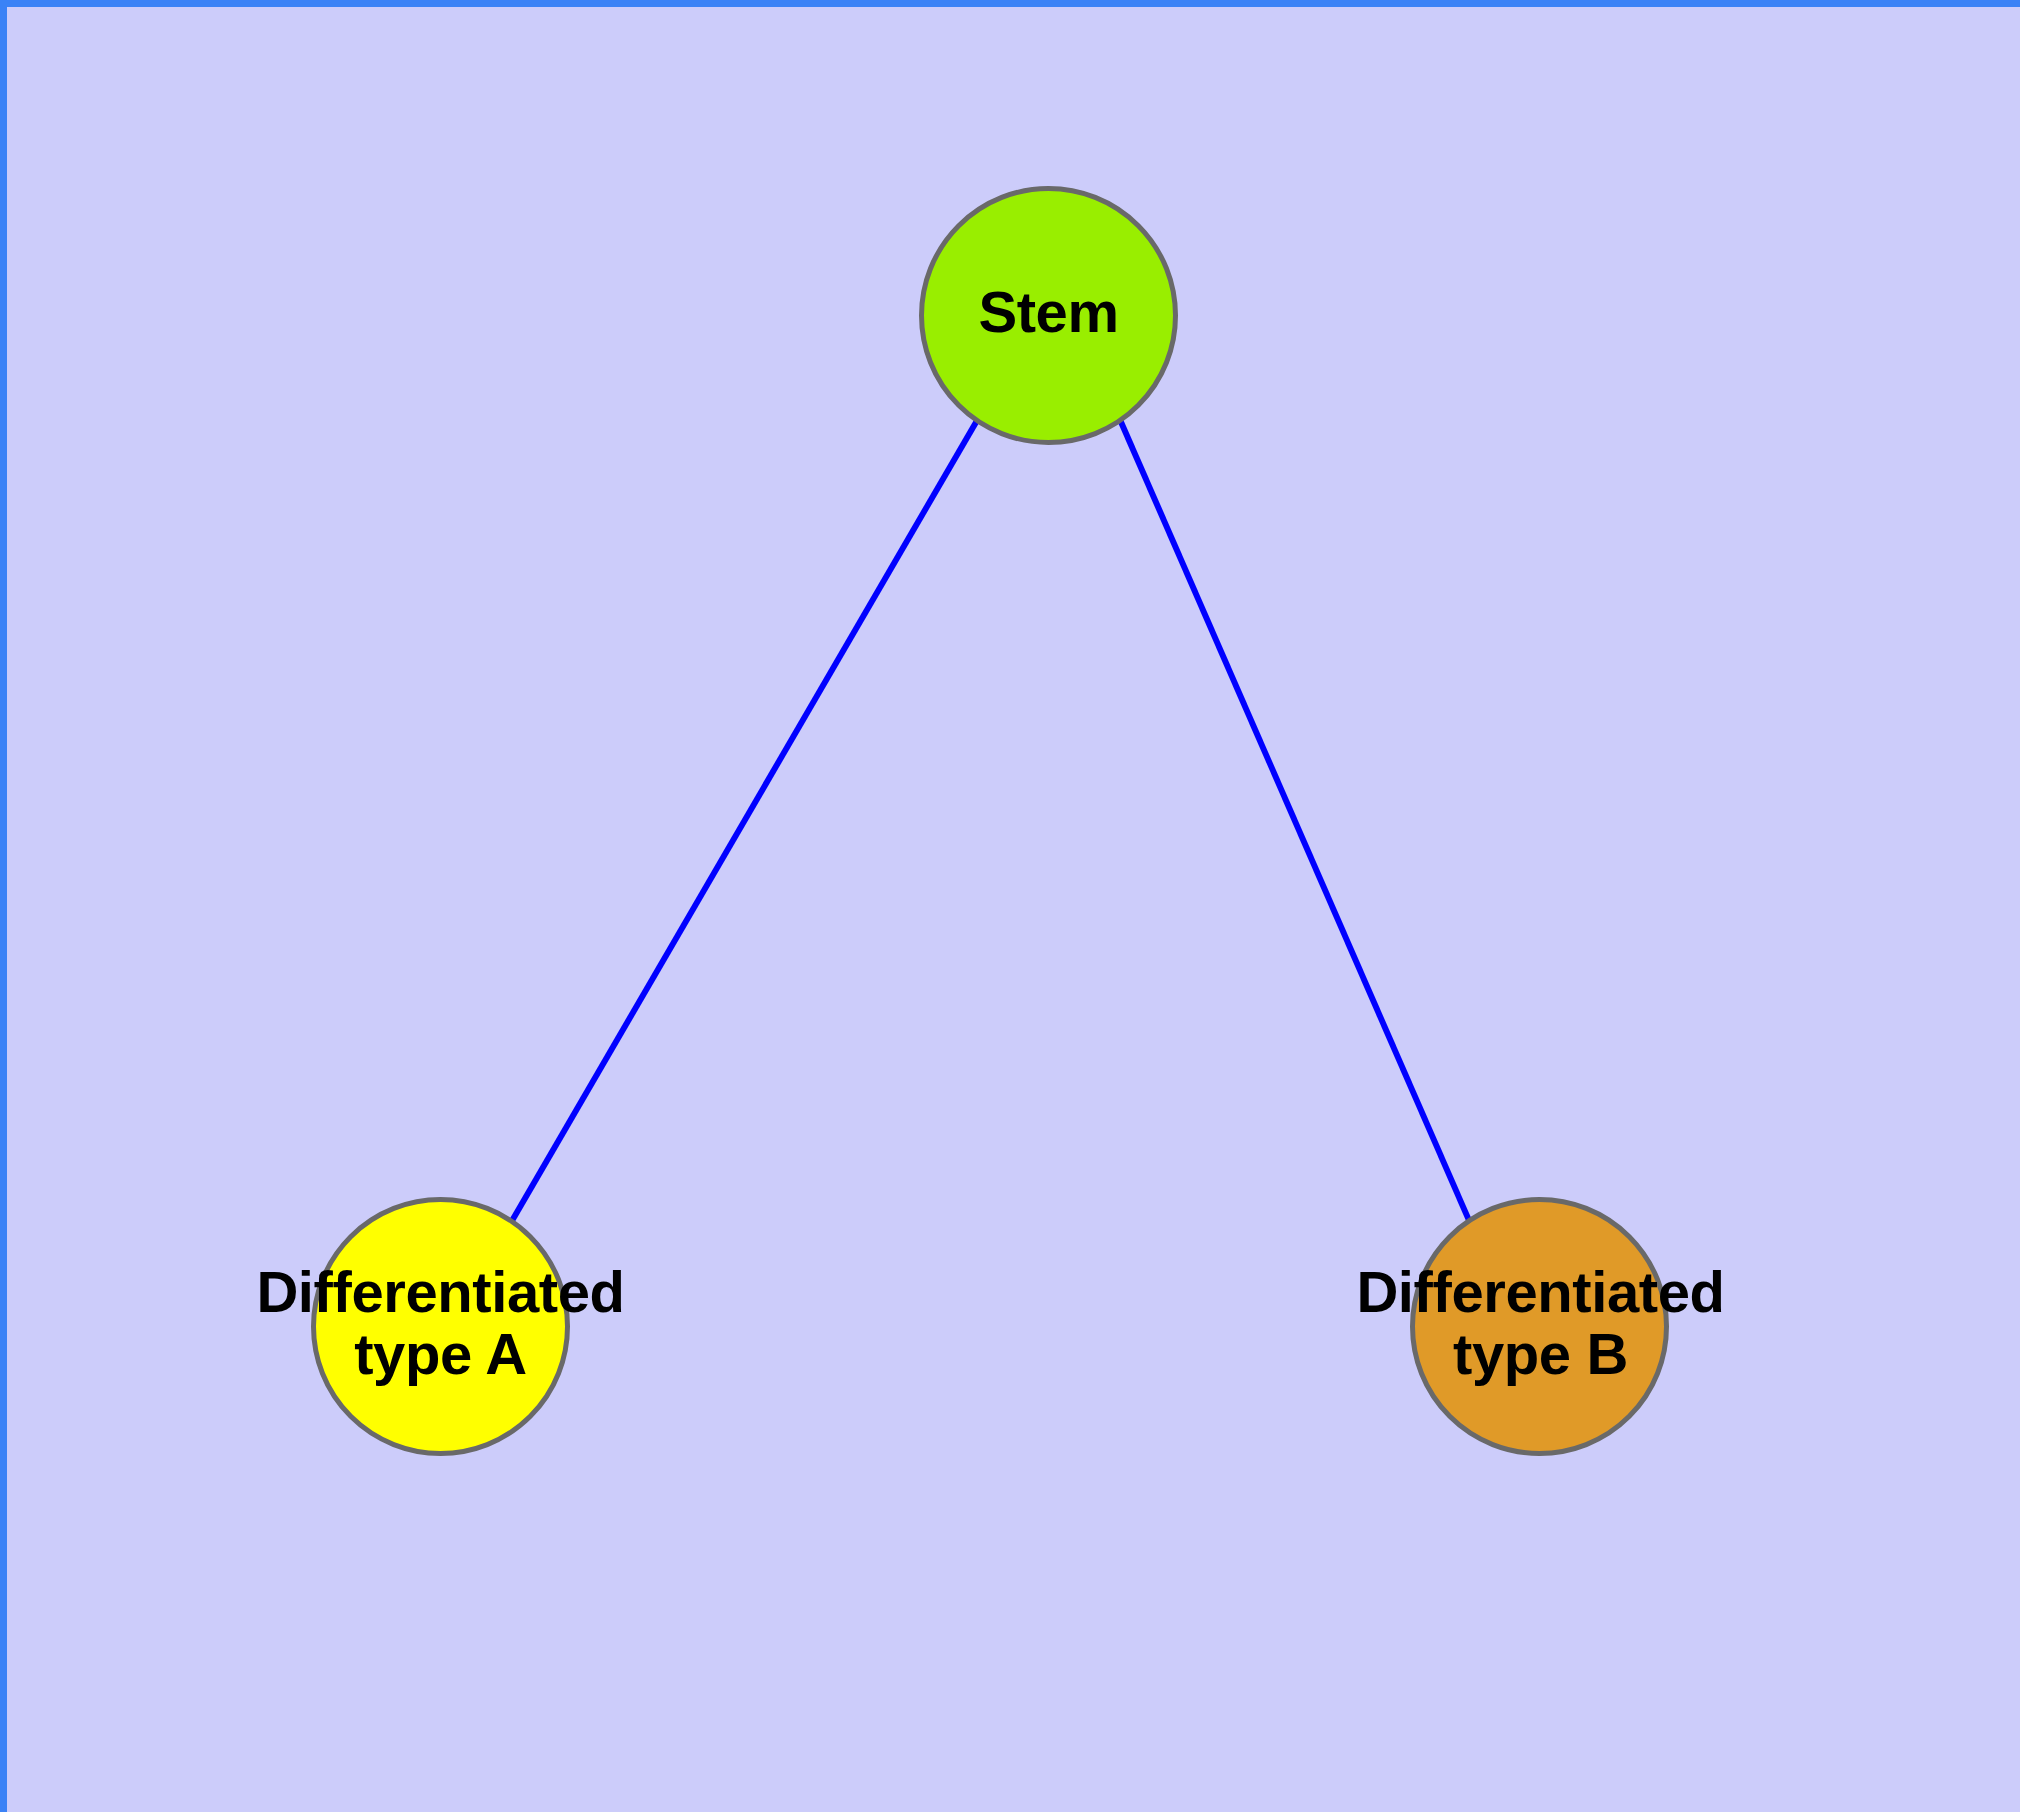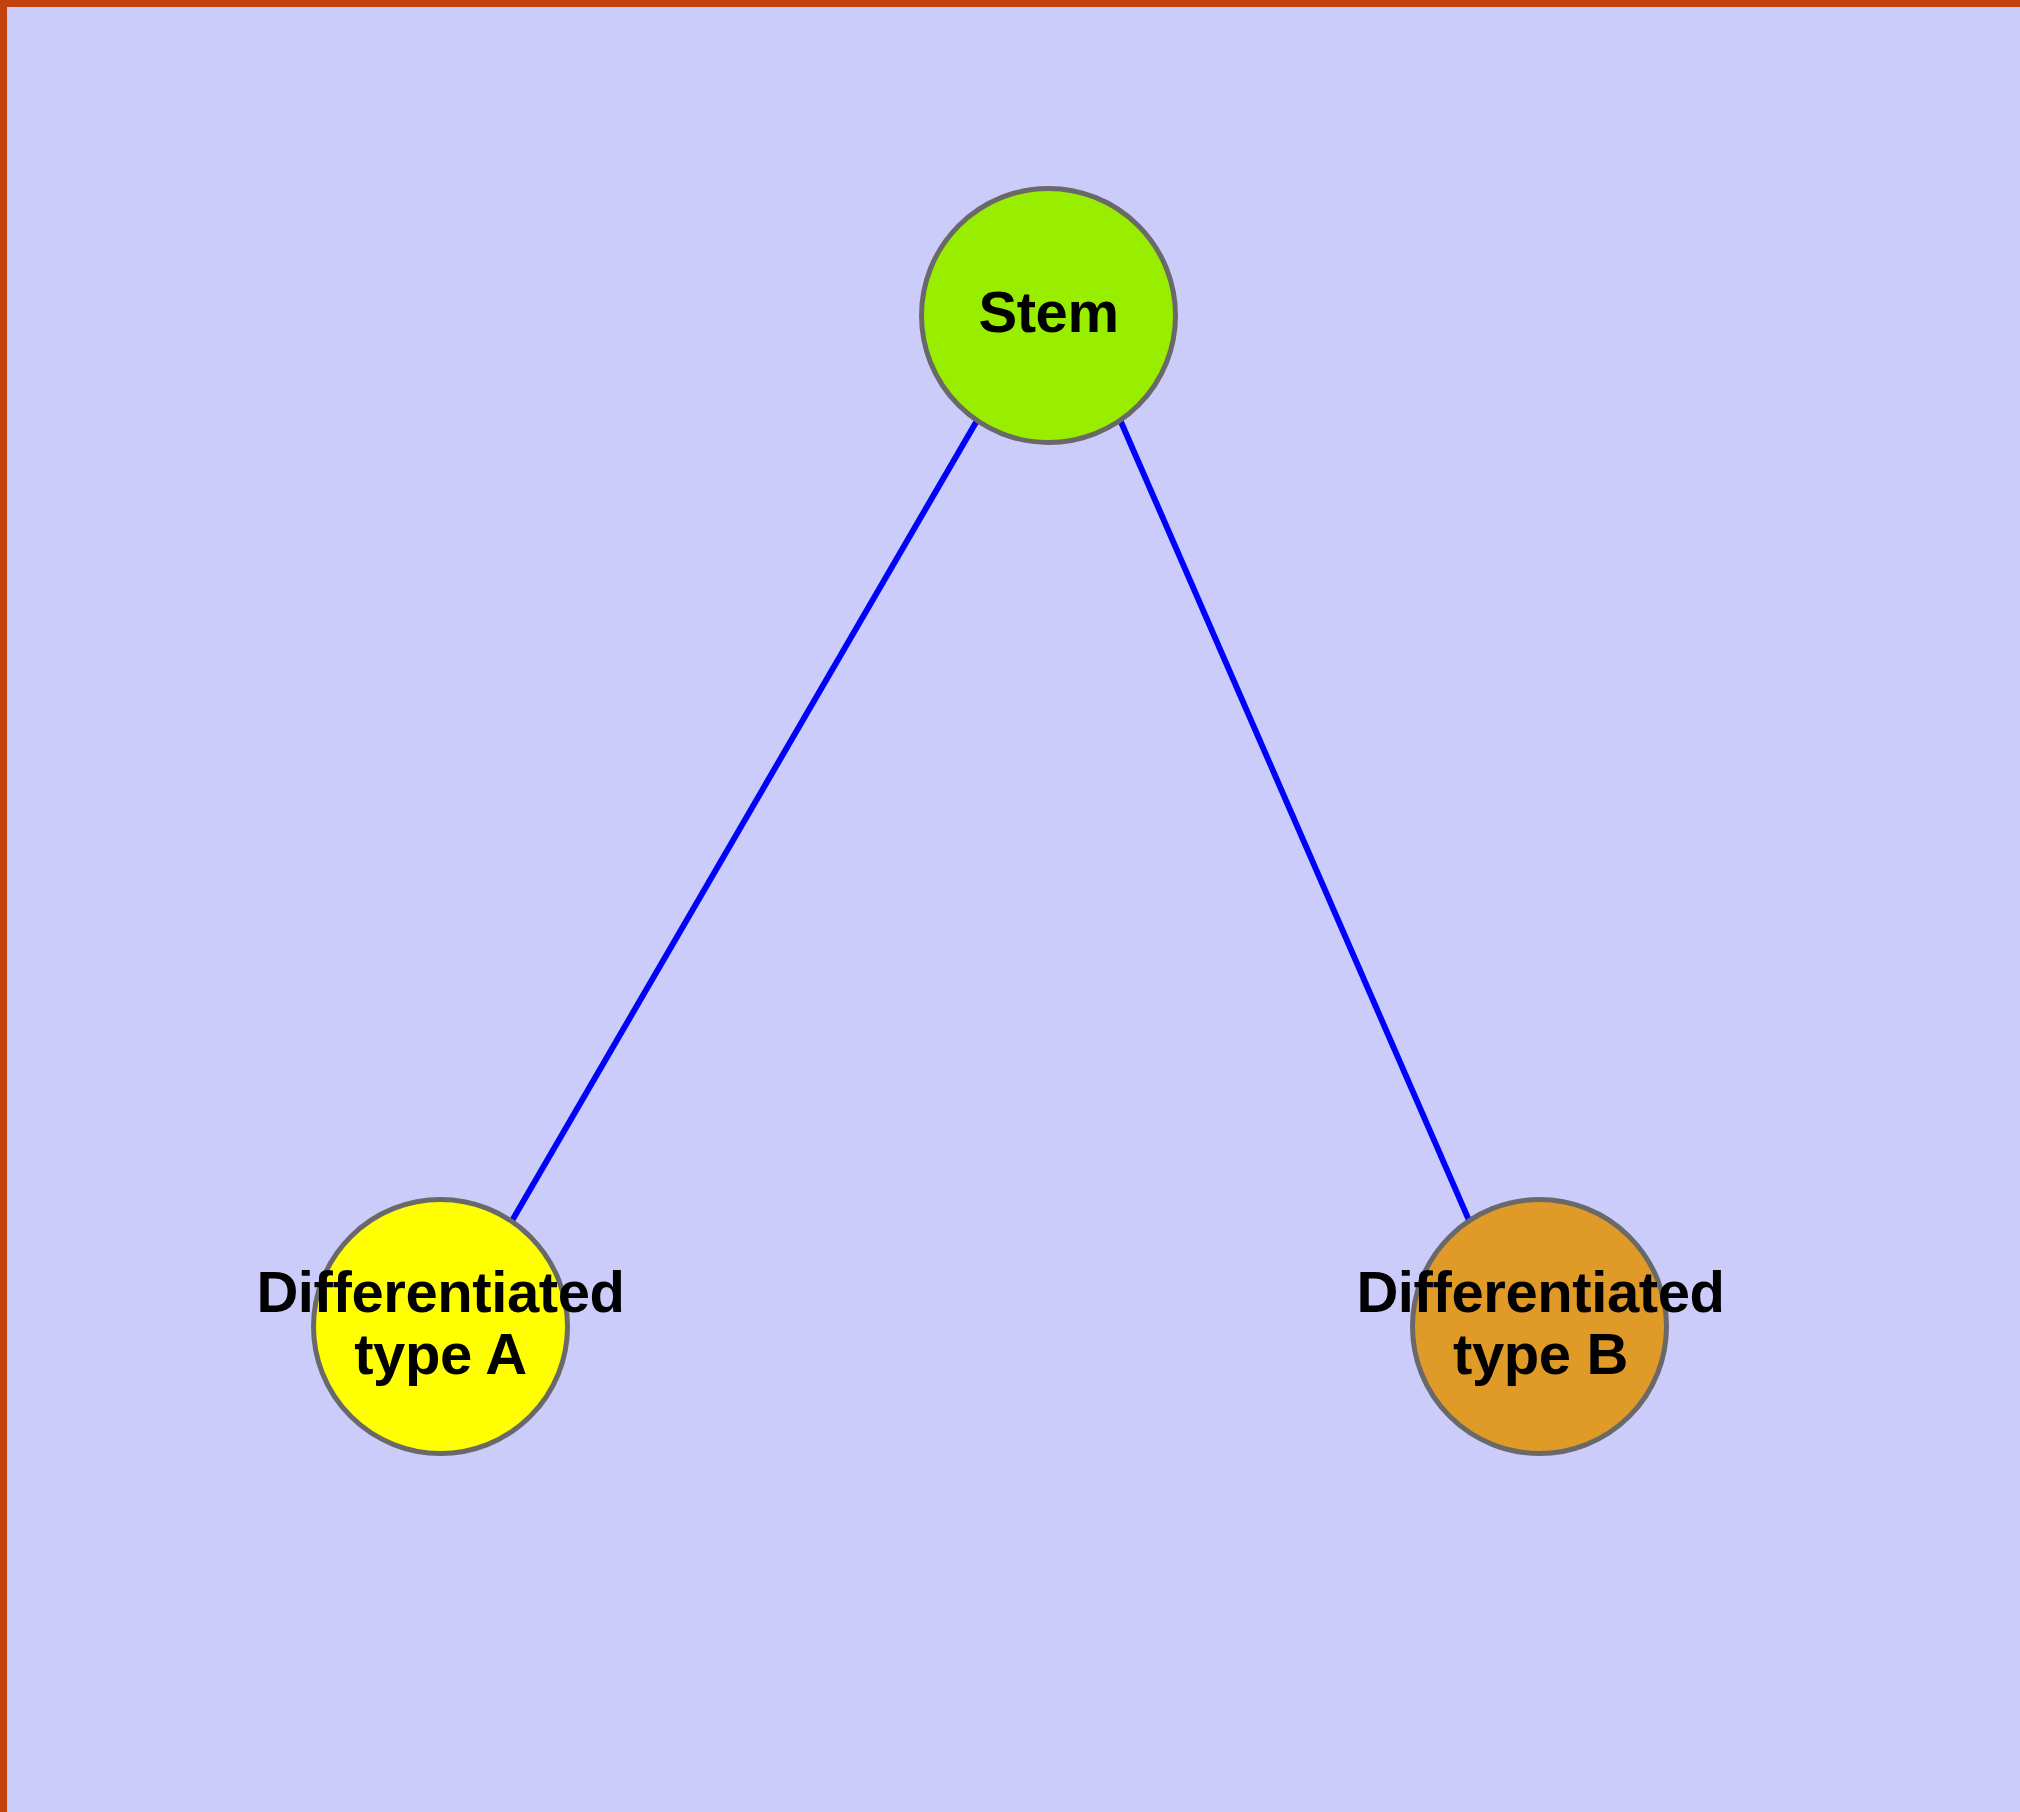--- a/index.html
+++ b/index.html
@@ -4,21 +4,21 @@
 <style>
   html, body {
     margin: 0;
     padding: 0;
     background: #ffffff;
   }
   #stage {
     position: relative;
     width: 2021px;
     height: 1812px;
-    background: #c2410c;
+    background: #3b82f6;
     overflow: hidden;
   }
   #panel {
     position: absolute;
     left: 6.8px;
     top: 6.8px;
     width: 2014px;
     height: 1805px;
     background: #ccccfa;
   }

